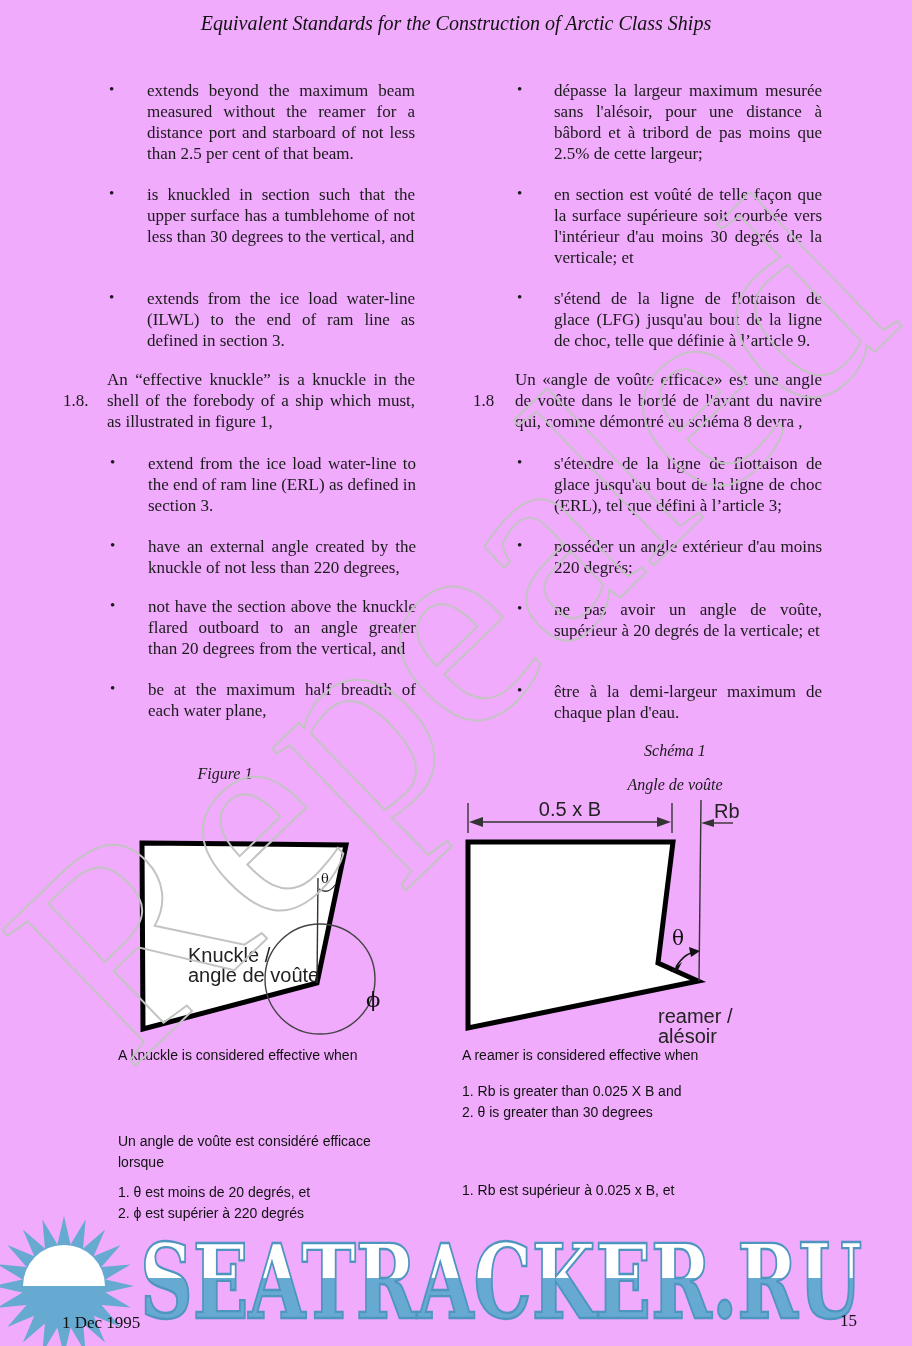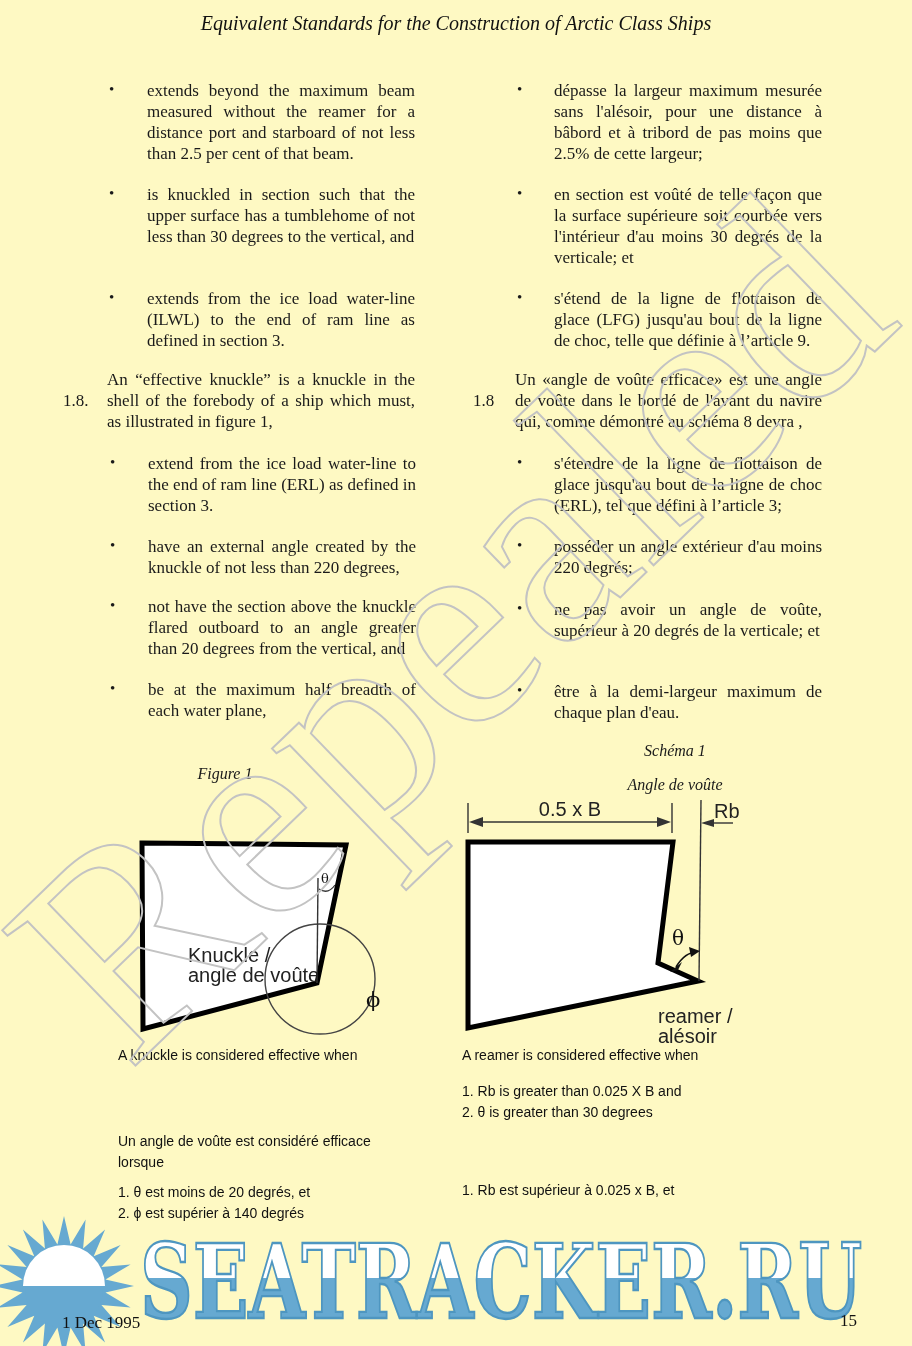--- a/index.html
+++ b/index.html
@@ -1,16 +1,16 @@
 <!DOCTYPE html>
 <html><head>
 <meta charset="utf-8">
 <style>
   html,body{margin:0;padding:0;background:#fff;}
-  .page{position:relative;width:912px;height:1346px;background:#fef9c3;overflow:hidden;
+  .page{position:relative;width:912px;height:1346px;background:#f0abfc;overflow:hidden;
         font-family:"Liberation Serif",serif;color:#1a1a1a;}
   .title{position:absolute;left:0;right:0;top:12px;text-align:center;
          font-style:italic;font-size:20px;color:#111;}
   
   .para{position:absolute;font-size:17px;line-height:21px;text-align:justify;}
   .dot{position:absolute;left:-38px;top:-1px;font-size:15px;}
   .num{position:absolute;font-size:17px;margin-top:21px;}
   .lnum{left:-44px;} .rnum{left:-42px;}
   
   .cap{position:absolute;width:330px;text-align:center;font-style:italic;font-size:16px;}
@@ -132,21 +132,21 @@
     <polygon points="250,156 239,152 241,162" fill="#111"></polygon>
     <text x="222" y="150" font-family="DejaVu Serif, serif" font-size="20" fill="#111">θ</text>
 
     <text x="208" y="228" font-family="Liberation Sans, sans-serif" font-size="20" fill="#222">reamer /</text>
     <text x="208" y="248" font-family="Liberation Sans, sans-serif" font-size="20" fill="#222">alésoir</text>
   </svg>
 
   <div class="note" style="left:118px;top:1045px;width:340px">A knuckle is considered effective when</div>
   <div class="note" style="left:118px;top:1131px;width:290px">Un angle de voûte est considéré efficace lorsque</div>
   <div class="note" style="left:118px;top:1182px">1. θ est moins de 20 degrés, et</div>
-  <div class="note" style="left:118px;top:1203px">2. ϕ est supérier à 140 degrés</div>
+  <div class="note" style="left:118px;top:1203px">2. ϕ est supérier à 220 degrés</div>
 
   <div class="note" style="left:462px;top:1045px;width:400px">A reamer is considered effective when</div>
   <div class="note" style="left:462px;top:1081px">1.  Rb is greater than 0.025 X B and</div>
   <div class="note" style="left:462px;top:1102px">2.  θ is greater than 30 degrees</div>
   <div class="note" style="left:462px;top:1180px">1.   Rb est supérieur à 0.025 x B, et</div>
 
   <svg style="left:0;top:1205px;z-index:30" width="912" height="141" viewBox="0 0 912 141">
     <defs>
       <linearGradient id="halfblue" x1="0" y1="0" x2="0" y2="1">
         <stop offset="0" stop-color="#ffffff"></stop>

